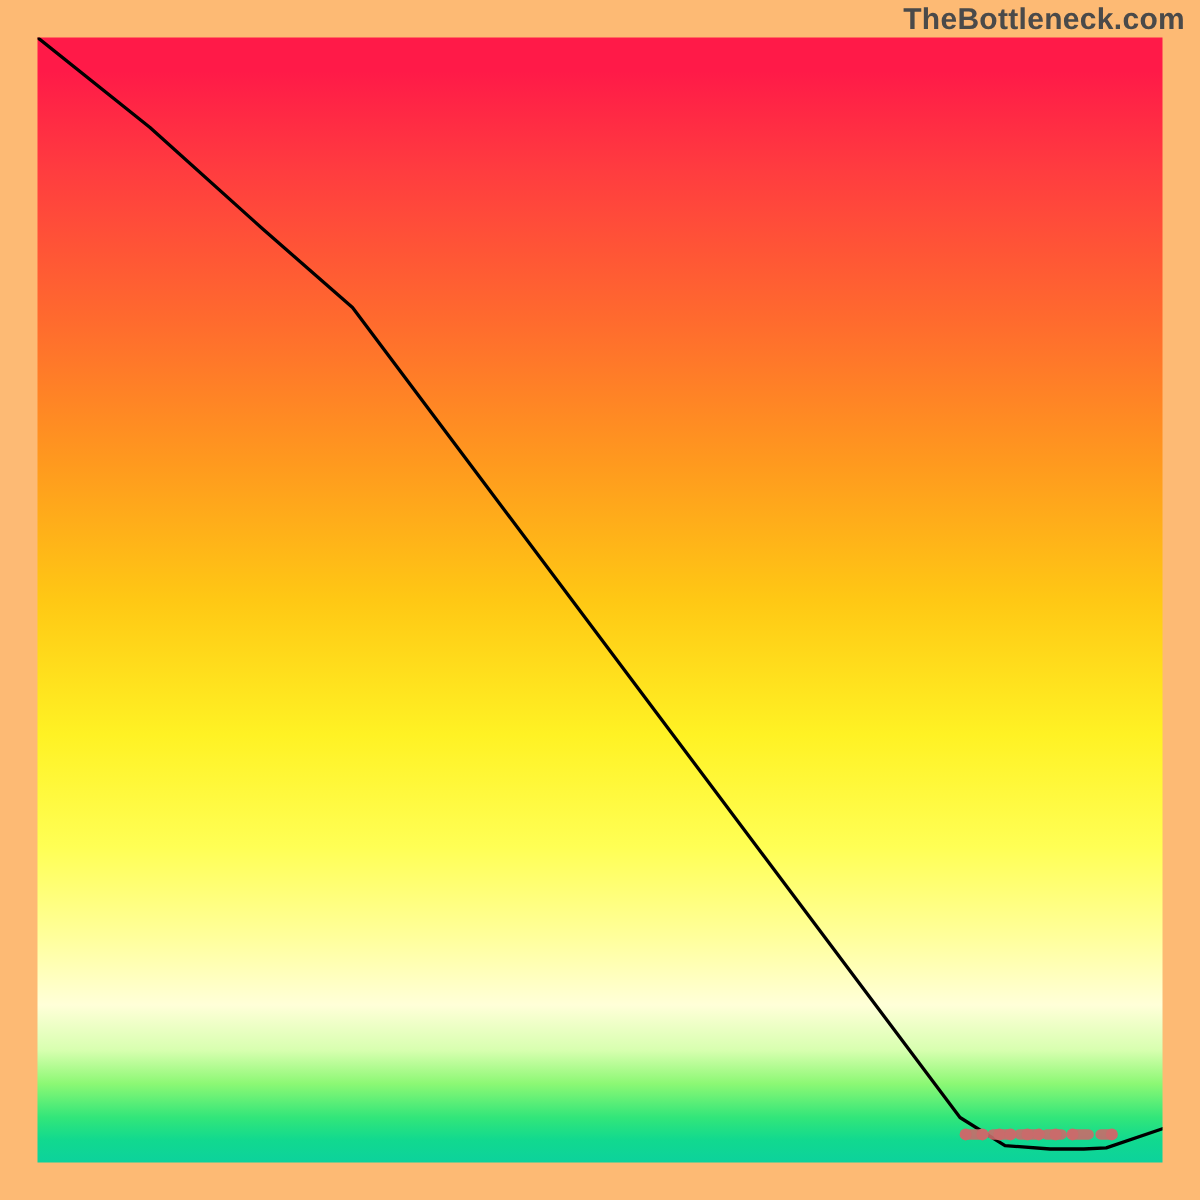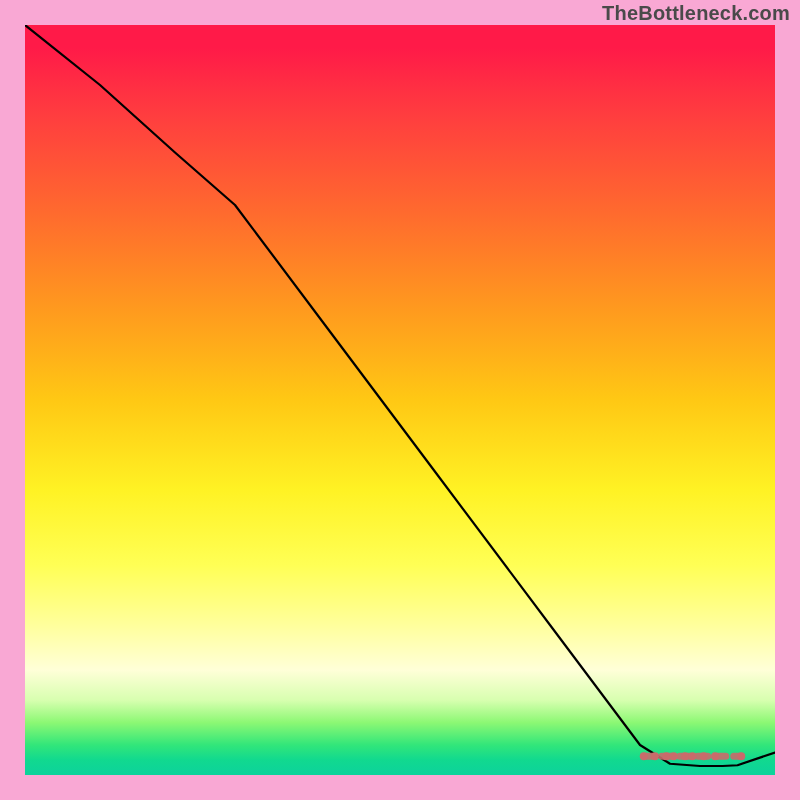--- a/index.html
+++ b/index.html
@@ -8,21 +8,21 @@
     width: 800px;
     height: 800px;
     background: #000;
     overflow: hidden;
     font-family: Arial, Helvetica, sans-serif;
   }
   .frame {
     position: relative;
     width: 800px;
     height: 800px;
-    background: #f9a8d4;
+    background: #fdba74;
   }
   .watermark {
     position: absolute;
     top: 2px;
     right: 10px;
     color: #4a4a4a;
     font-size: 20px;
     font-weight: 600;
     letter-spacing: 0.2px;
     z-index: 10;

